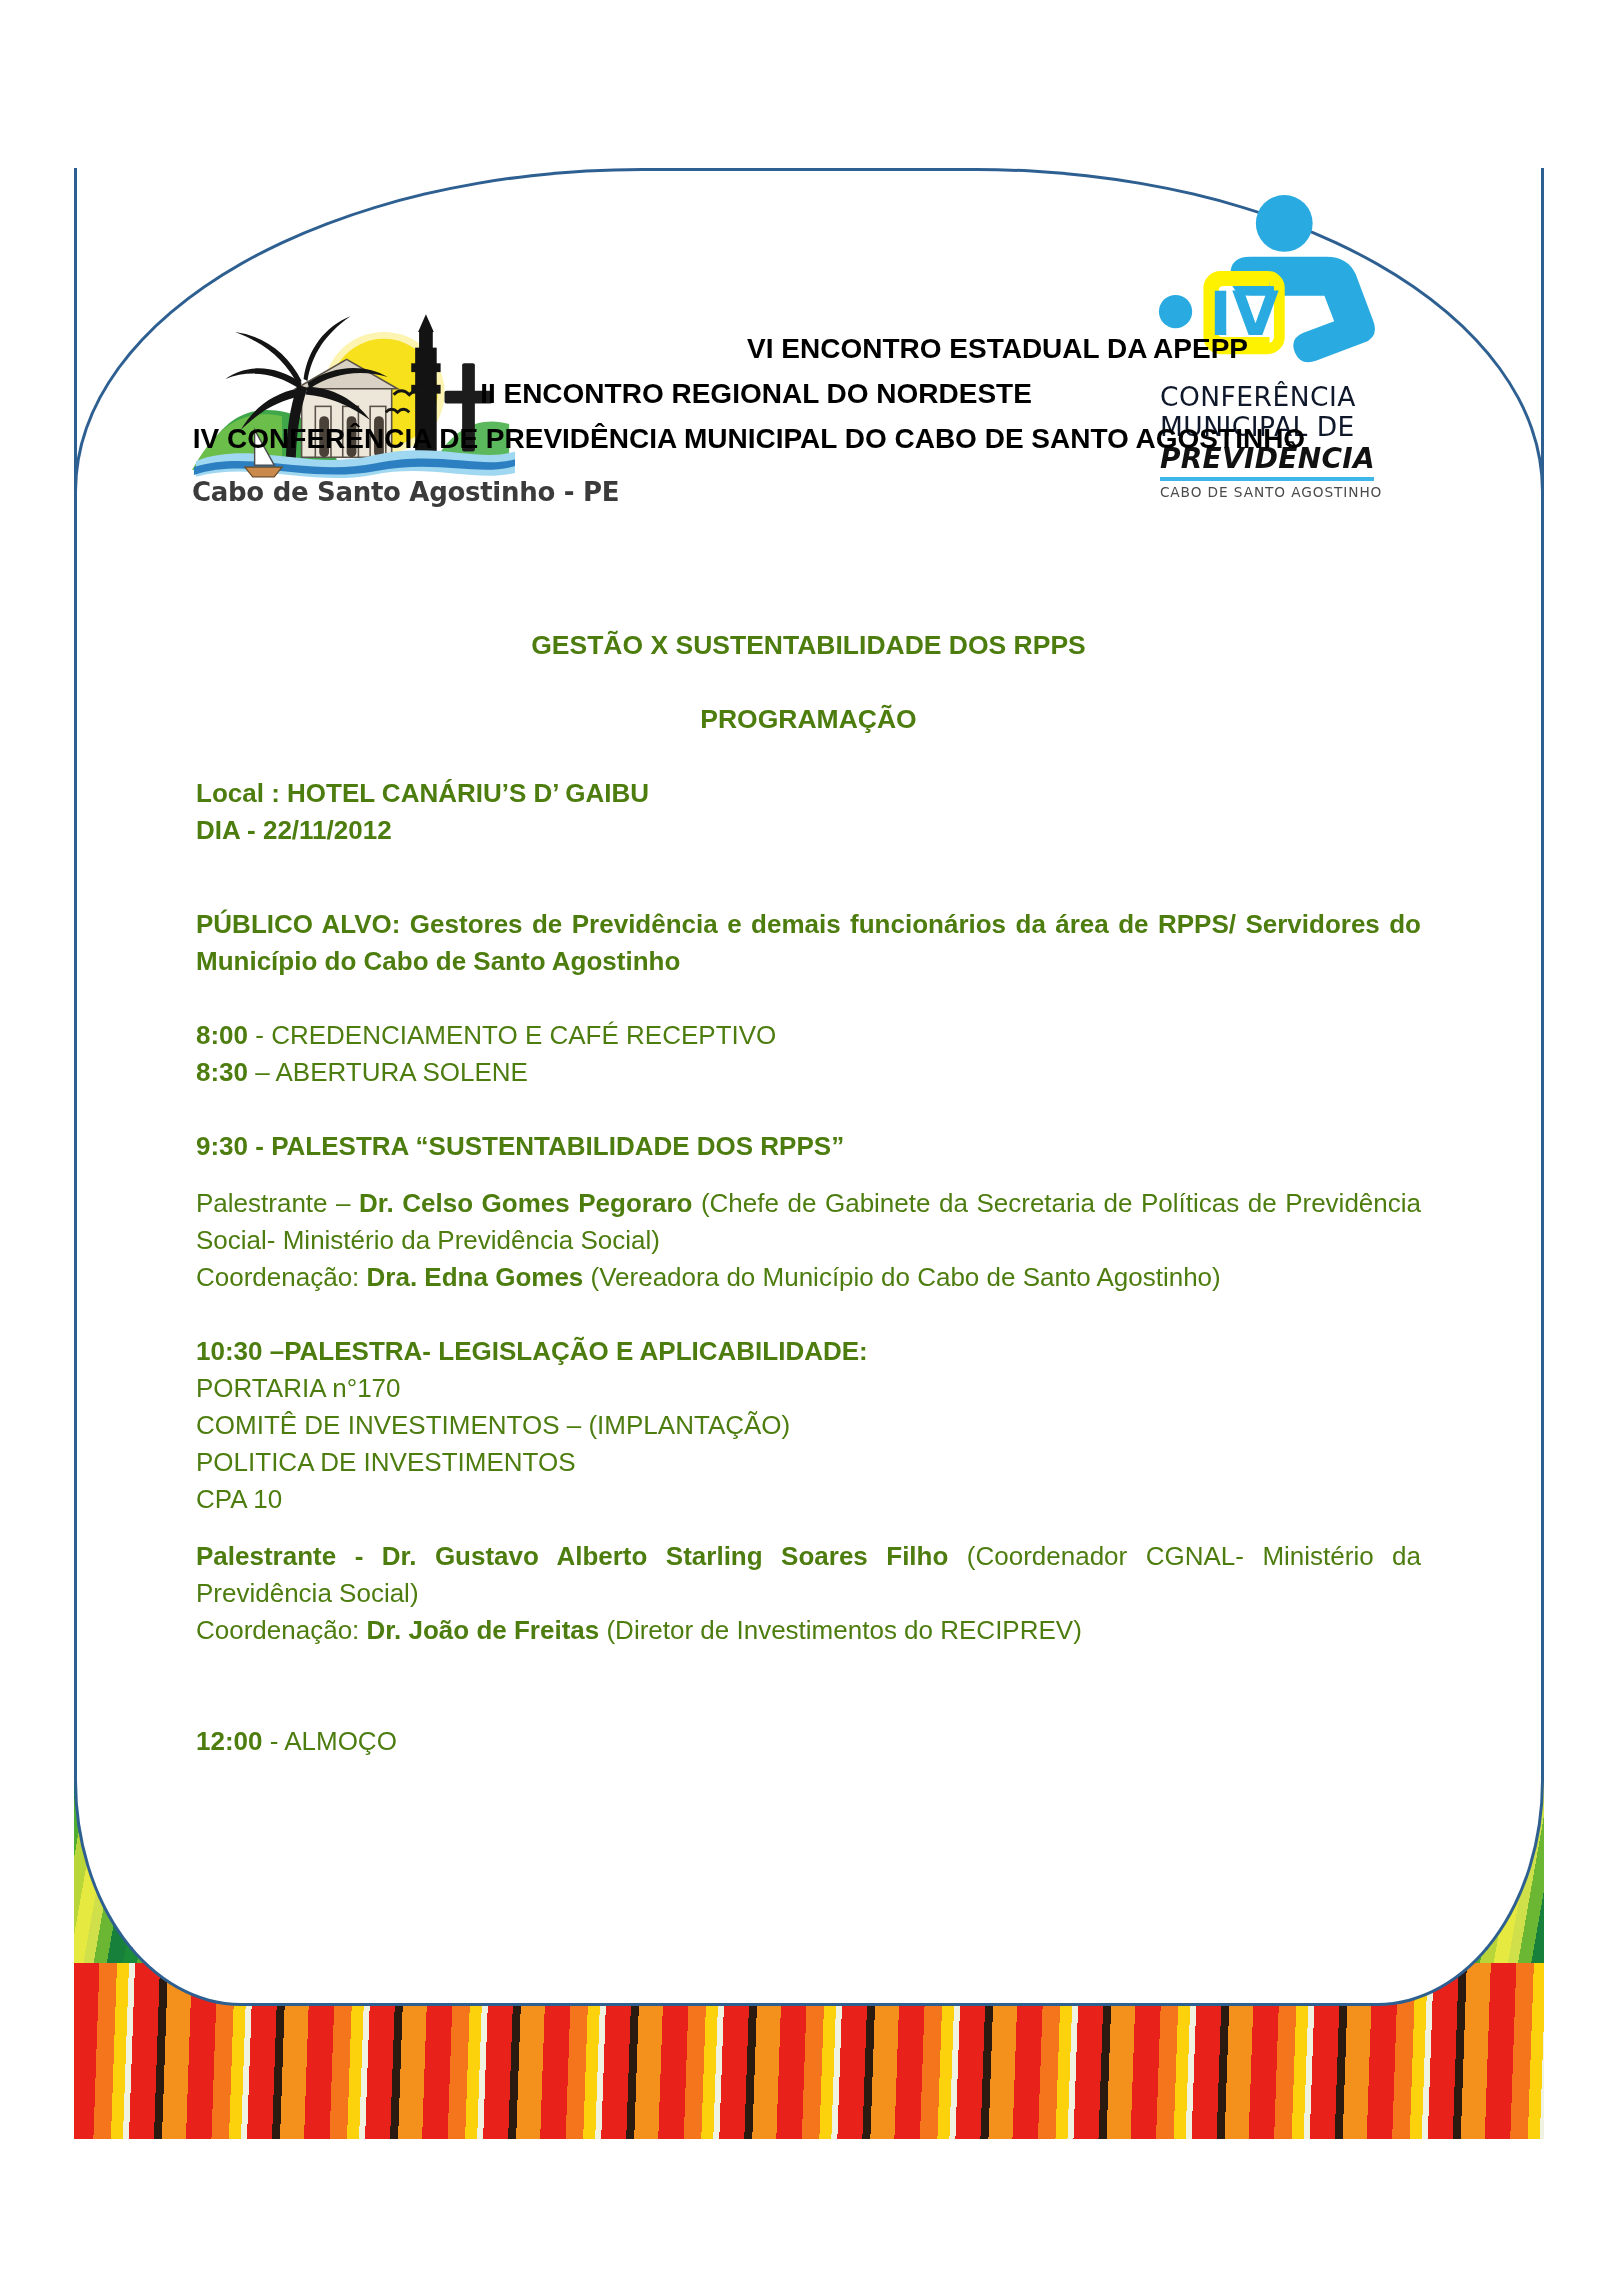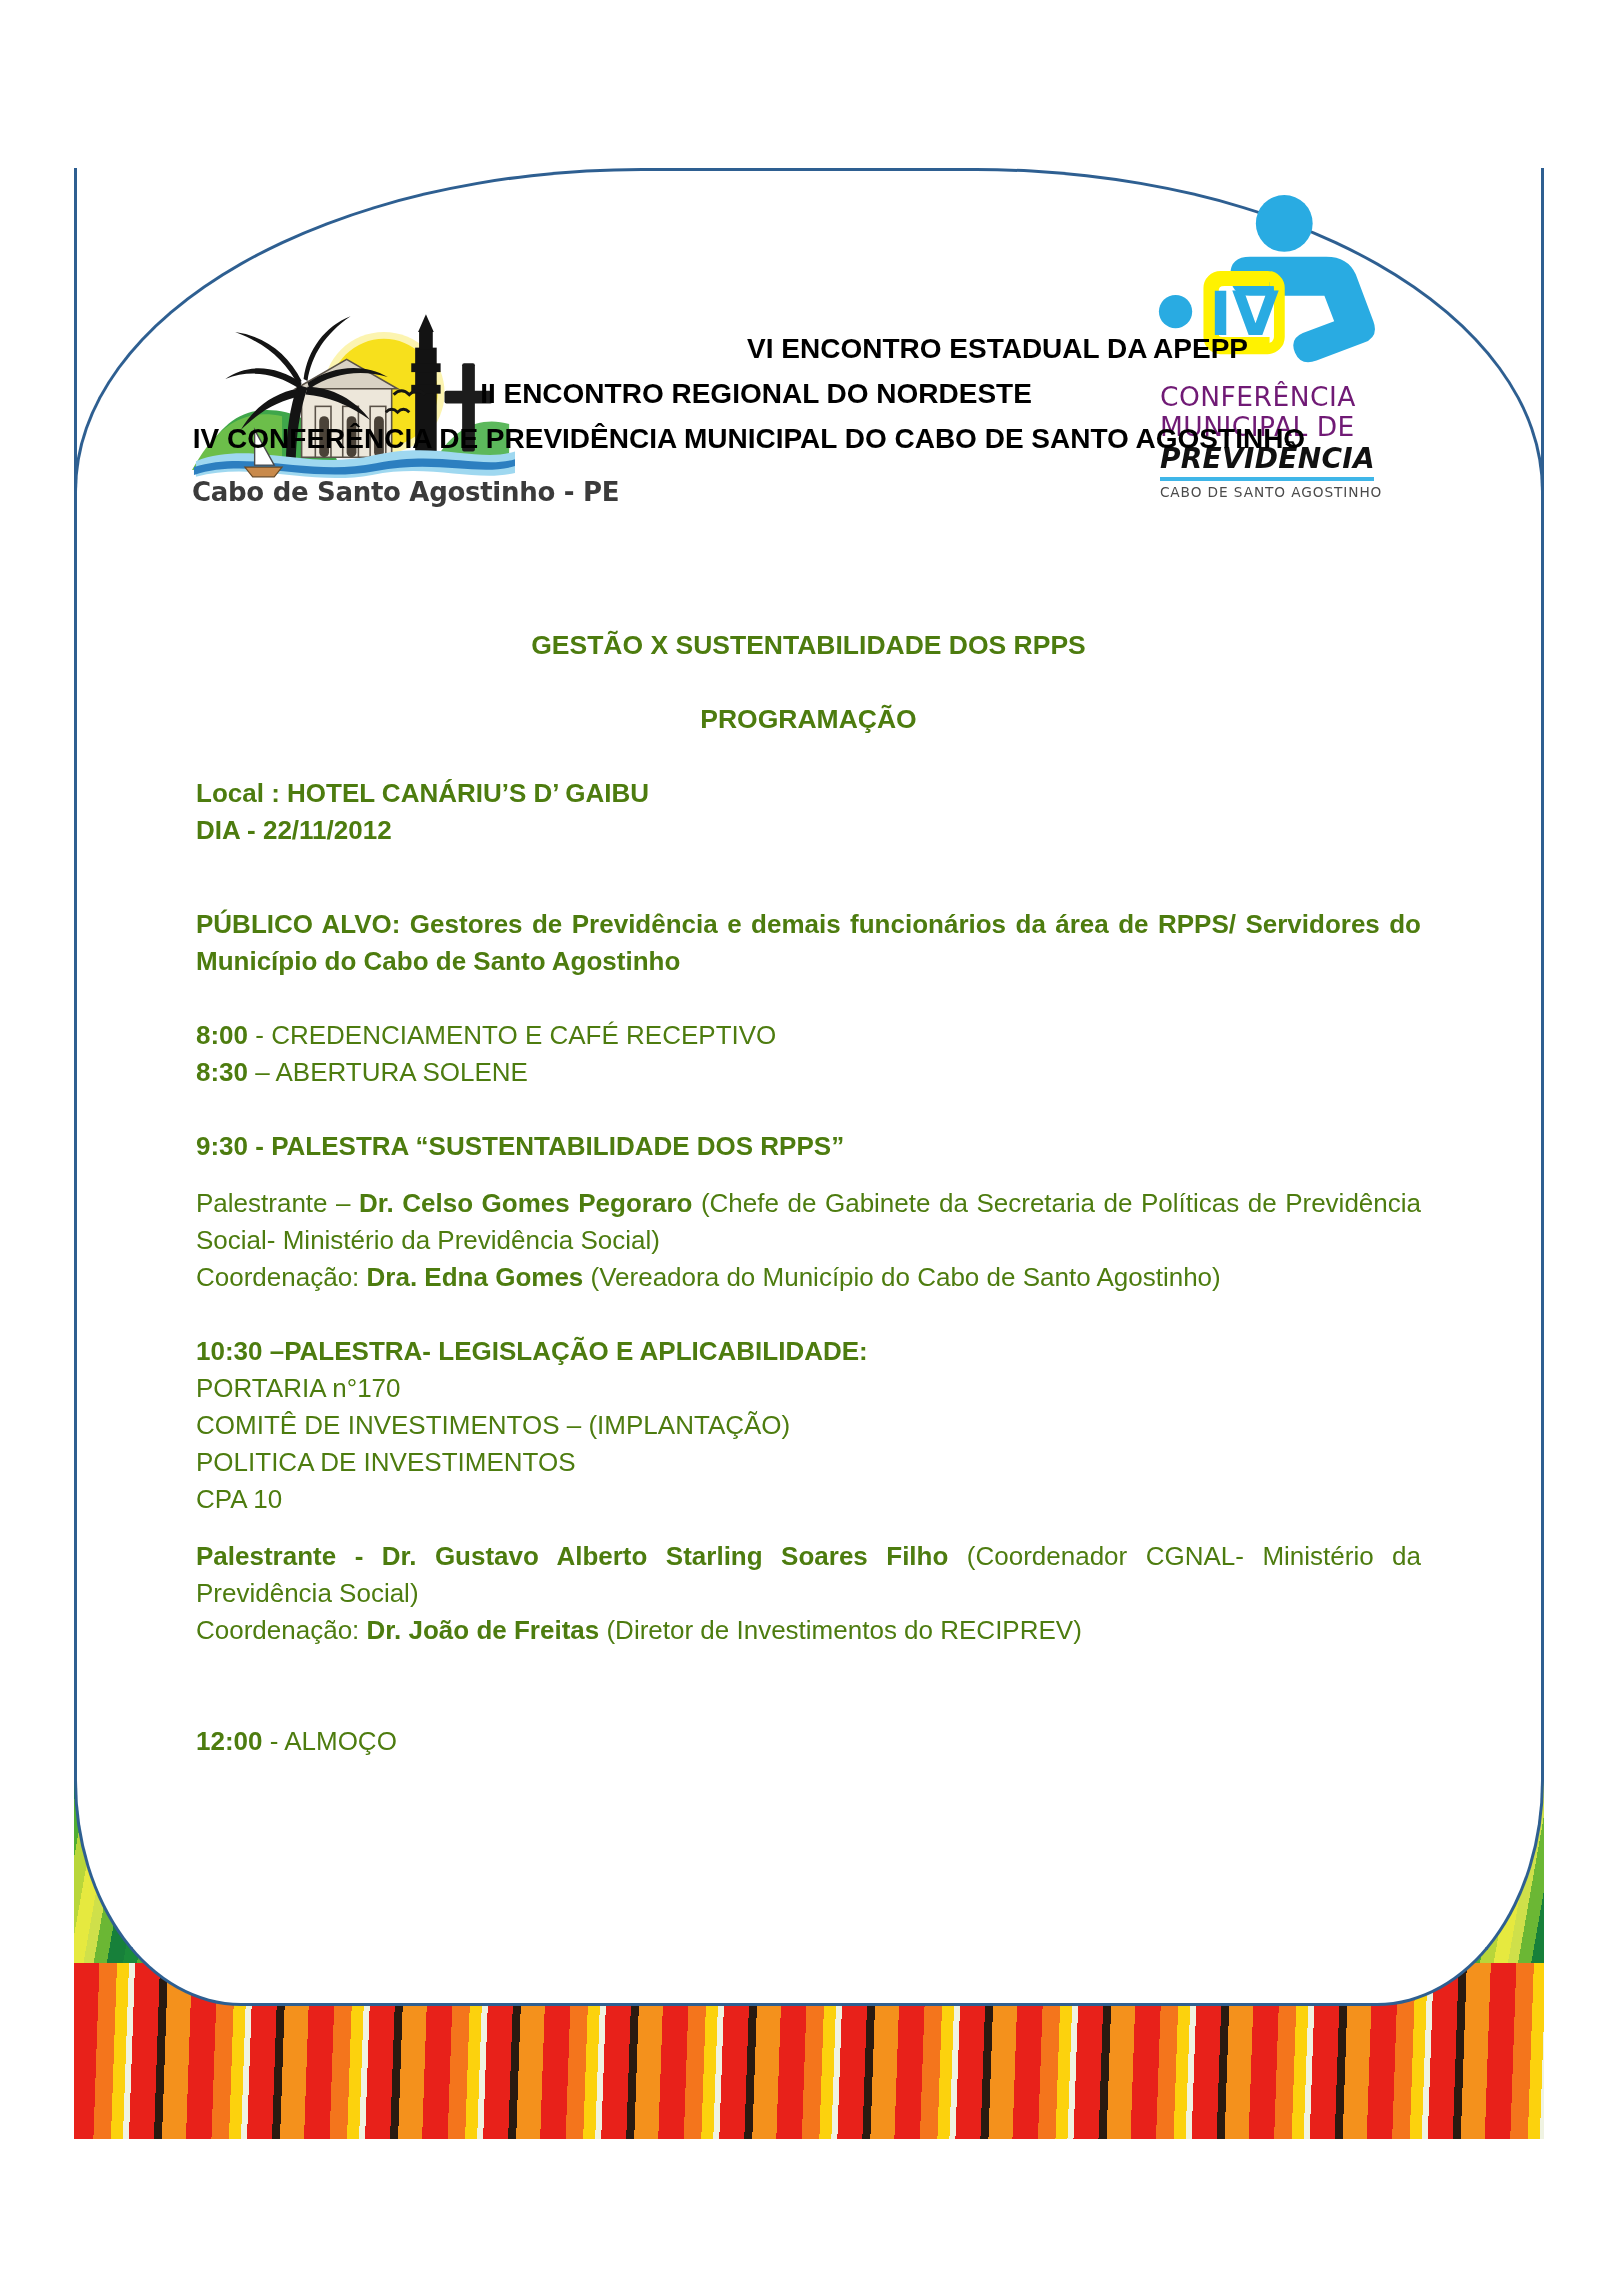--- a/index.html
+++ b/index.html
@@ -164,21 +164,21 @@
     width: 284px;
     text-align: left;
     padding-left: 5.9px;
     box-sizing: border-box;
   }
   .conf-l1, .conf-l2 {
     font-family: "DejaVu Sans", sans-serif;
     font-size: 26.5px;
     line-height: 30px;
     letter-spacing: 0.5px;
-    color: #701a75;
+    color: #0f172a;
     font-weight: 400;
   }
   .conf-l3 {
     font-family: "DejaVu Sans", sans-serif;
     font-size: 28px;
     line-height: 33px;
     letter-spacing: 0.3px;
     color: #111111;
     font-weight: 700;
     font-style: italic;

